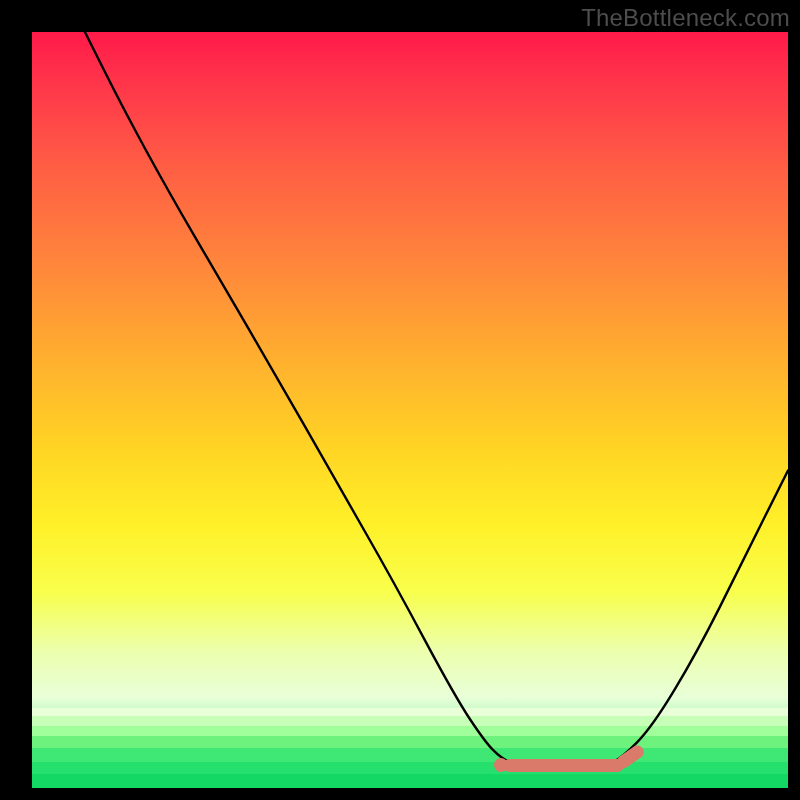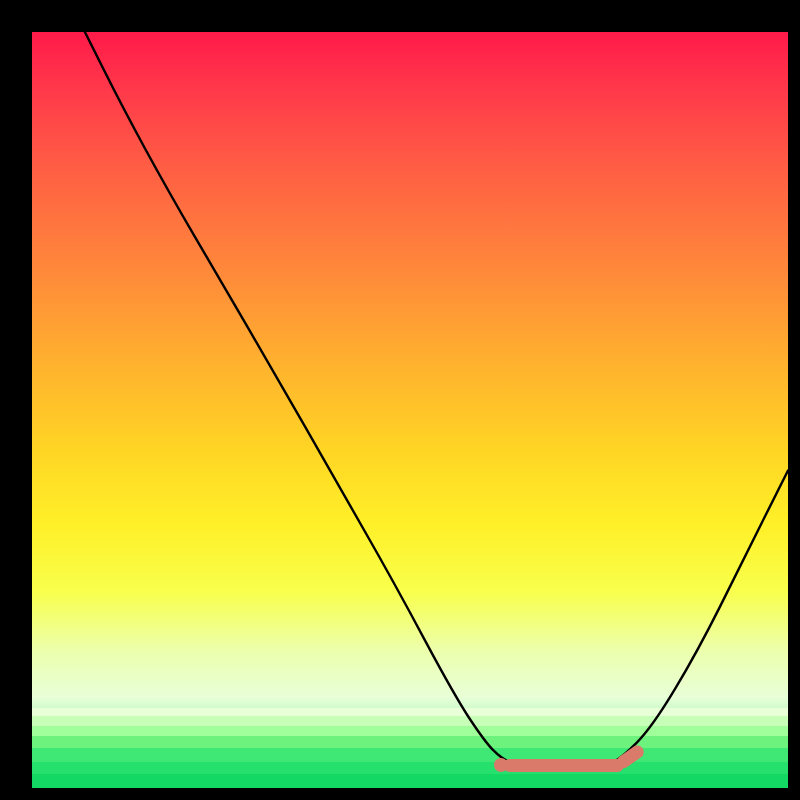--- a/index.html
+++ b/index.html
@@ -106,13 +106,14 @@
       <path id="curve-path" fill="none" stroke="#000" stroke-width="2.4" stroke-linecap="round" d="M 52.9 0.0 Q 52.9 0.0 71.8 37.8 Q 90.7 75.6 113.4 117.2 Q 136.1 158.8 162.5 204.1 Q 189.0 249.5 215.5 294.8 Q 241.9 340.2 272.2 393.1 Q 302.4 446.0 332.6 499.0 Q 362.9 551.9 393.1 608.6 Q 423.4 665.3 438.5 688.0 Q 453.6 710.6 461.2 718.2 Q 468.7 725.8 476.3 729.5 Q 483.8 733.3 506.5 733.3 Q 529.2 733.3 551.9 733.3 Q 574.6 733.3 582.1 729.5 Q 589.7 725.8 604.8 710.6 Q 619.9 695.5 642.6 657.7 Q 665.3 619.9 688.0 574.6 Q 710.6 529.2 733.3 483.8 T 756.0 438.5"></path>
     </svg>
 
     <div class="optimal-marker" id="opt-marker">
       <div class="dot" id="opt-dot" style="left: 468.72px; top: 733.32px;"></div>
       <div class="bar" id="opt-bar" style="left: 470.72px; top: 726.82px; width: 120.96px;"></div>
       <div class="tail" id="opt-tail" style="left: 585.68px; top: 726.82px;"></div>
     </div>
   </div>
 
+  <div class="watermark">TheBottleneck.com</div>
 </div>
 
 </body></html>

